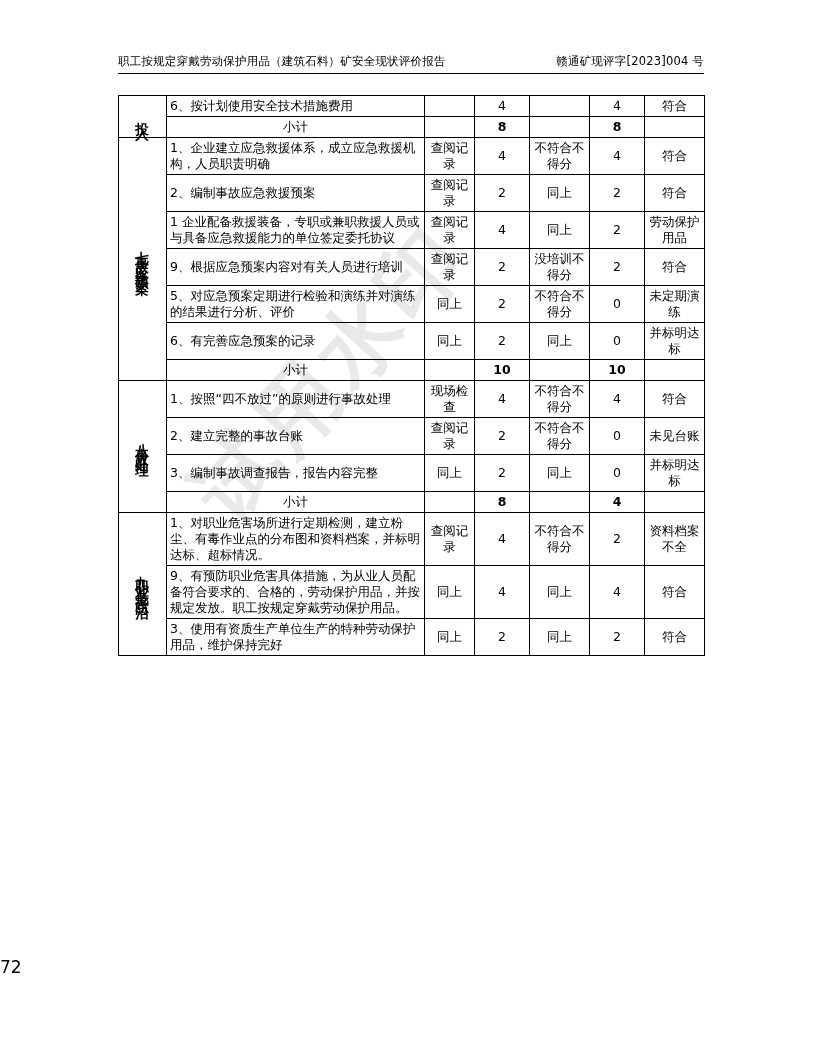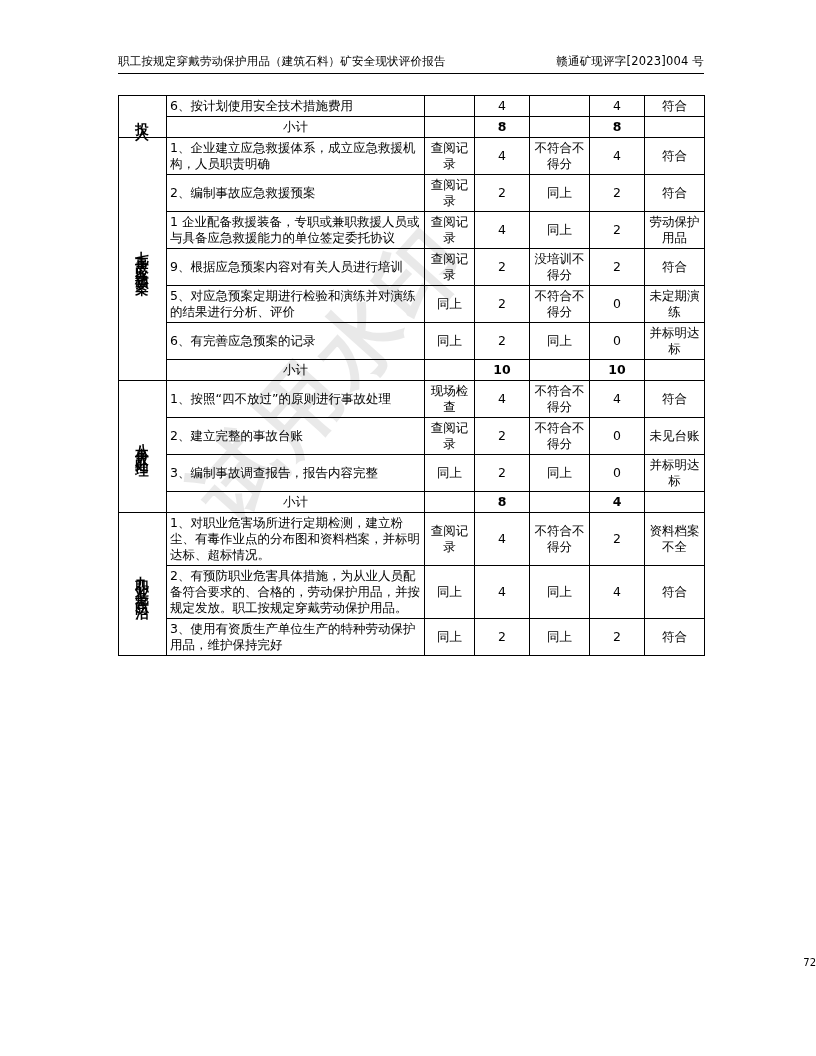--- a/index.html
+++ b/index.html
@@ -119,22 +119,22 @@
     white-space: nowrap;
     font-family: "DejaVu Sans", "Liberation Sans", sans-serif;
   }
 
   
   .pagenum {
     position: absolute;
     left: 0;
     top: 957px;
     width: 816px;
-    text-align: right;
-    font-size: 10px;
+    text-align: left;
+    font-size: 17px;
     color: #000;
   }
 </style>
 </head>
 <body>
 
 <div class="page">
 
   <div class="header">
     <div class="h-left">职工按规定穿戴劳动保护用品（建筑石料）矿安全现状评价报告</div>
@@ -267,21 +267,21 @@
           <tr>
             <td class="sect-cell" rowspan="3"><span class="vlabel">九职业危害防治</span></td>
             <td class="c-item">1、对职业危害场所进行定期检测，建立粉尘、有毒作业点的分布图和资料档案，并标明达标、超标情况。</td>
             <td class="c-meth multi">查阅记录</td>
             <td class="c-std multi">4</td>
             <td class="c-rule multi">不符合不得分</td>
             <td class="c-act multi">2</td>
             <td class="c-res multi">资料档案不全</td>
           </tr>
           <tr>
-            <td class="c-item">2、有预防职业危害具体措施，为从业人员配备符合要求的、合格的，劳动保护用品，并按规定发放。职工按规定穿戴劳动保护用品。</td>
+            <td class="c-item">9、有预防职业危害具体措施，为从业人员配备符合要求的、合格的，劳动保护用品，并按规定发放。职工按规定穿戴劳动保护用品。</td>
             <td class="c-meth multi">同上</td>
             <td class="c-std multi">4</td>
             <td class="c-rule multi">同上</td>
             <td class="c-act multi">4</td>
             <td class="c-res multi">符合</td>
           </tr>
           <tr>
             <td class="c-item">3、使用有资质生产单位生产的特种劳动保护用品，维护保持完好</td>
             <td class="c-meth multi">同上</td>
             <td class="c-std multi">2</td>

